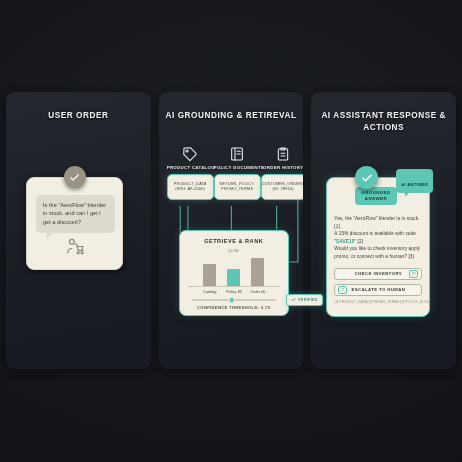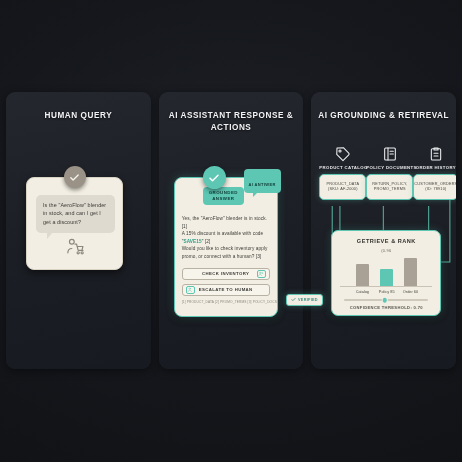--- a/index.html
+++ b/index.html
@@ -337,21 +337,21 @@
   }
 </style>
 </head>
 <body>
 
 <div class="stage">
 
   <div class="panels">
 
     <div class="panel">
-      <div class="panel-title">HUMAN QUERY</div>
+      <div class="panel-title">USER ORDER</div>
 
       <div class="query-wrap">
         <div class="query-card">
 
           <div class="bubble">
             <span>Is the "AeroFlow" blender in stock, and can I get I get a discount?</span>
           </div>
 
           <div class="query-avatar">
             <svg viewBox="0 0 24 24" fill="none" stroke="#8d887d" stroke-width="1.5" stroke-linecap="round" stroke-linejoin="round">
@@ -362,74 +362,20 @@
               <path d="M12 9h2l2 8h6"></path>
               <path d="M15 12h7l-1 4"></path>
             </svg>
           </div>
         </div>
 
         <div class="check-badge">
           <svg viewBox="0 0 24 24" fill="none" stroke="#f4f2ec" stroke-width="3" stroke-linecap="round" stroke-linejoin="round">
             <path d="M4 12.5l5 5L20 6.5"></path>
           </svg>
-        </div>
-      </div>
-    </div>
-
-    <div class="panel">
-      <div class="panel-title">AI ASSISTANT RESPONSE &amp; ACTIONS</div>
-
-      <div class="resp-card">
-
-        <div class="resp-check">
-          <svg viewBox="0 0 24 24" fill="none" stroke="#ffffff" stroke-width="3" stroke-linecap="round" stroke-linejoin="round">
-            <path d="M4 12.5l5 5L20 6.5"></path>
-          </svg>
-        </div>
-
-        <div class="ai-bubble">
-          <span>AI ANTIWER</span>
-        </div>
-
-        <div class="grounded-tag">
-          <span>GROUNDED</span>
-          <span>ANSWER</span>
-        </div>
-
-        <div class="resp-text">
-          <p>Yes, the "AeroFlow" blender is in stock. [1]</p>
-          <p><span>A 15% discount is available with code "</span><span class="code-hl">SAVE15</span><span>" [2]</span></p>
-          <p>Would you like to check inventory apply promo, or connect with a human? [3]</p>
-        </div>
-
-        <div class="actions">
-
-          <div class="action-btn">
-            <span>CHECK INVENTORY</span>
-            <span class="btn-icon">
-              <svg viewBox="0 0 24 24" fill="none" stroke="#5ec7b4" stroke-width="2" stroke-linecap="round" stroke-linejoin="round">
-                <circle cx="9" cy="8" r="3"></circle>
-                <path d="M3 20c0-3.3 2.7-5 6-5s6 1.7 6 5"></path>
-                <path d="M17 9h4M19 7v4"></path>
-              </svg>
-            </span>
-          </div>
-
-          <div class="action-btn">
-            <span class="btn-icon left">
-              <svg viewBox="0 0 24 24" fill="none" stroke="#5ec7b4" stroke-width="2" stroke-linecap="round" stroke-linejoin="round">
-                <circle cx="12" cy="7" r="3.2"></circle>
-                <path d="M5 20c0-3.8 3.1-6 7-6s7 2.2 7 6"></path>
-              </svg>
-            </span>
-            <span>ESCALATE TO HUMAN</span>
-          </div>
-
-          <div class="citations">[1] PRODUCT_DATA [2] PROMO_TERMS [3] POLICY_DOCS</div>
         </div>
       </div>
     </div>
 
     <div class="panel">
       <div class="panel-title">AI GROUNDING &amp; RETIREVAL</div>
 
       <svg class="connectors" viewBox="0 0 150 277" preserveAspectRatio="none">
         <g stroke="#5ec7b4" stroke-width="1.1" fill="none" opacity=".85">
           <line x1="38" y1="100" x2="58" y2="100"></line>
@@ -512,20 +458,74 @@
           <span>Policy 85</span>
           <span>Order 60</span>
         </div>
 
         <div class="slider">
           <div class="slider-knob"></div>
         </div>
         <div class="threshold">CONFIDENCE THRESHOLD: 0.70</div>
       </div>
     </div>
+
+    <div class="panel">
+      <div class="panel-title">AI ASSISTANT RESPONSE &amp; ACTIONS</div>
+
+      <div class="resp-card">
+
+        <div class="resp-check">
+          <svg viewBox="0 0 24 24" fill="none" stroke="#ffffff" stroke-width="3" stroke-linecap="round" stroke-linejoin="round">
+            <path d="M4 12.5l5 5L20 6.5"></path>
+          </svg>
+        </div>
+
+        <div class="ai-bubble">
+          <span>AI ANTIWER</span>
+        </div>
+
+        <div class="grounded-tag">
+          <span>GROUNDED</span>
+          <span>ANSWER</span>
+        </div>
+
+        <div class="resp-text">
+          <p>Yes, the "AeroFlow" blender is in stock. [1]</p>
+          <p><span>A 15% discount is available with code "</span><span class="code-hl">SAVE15</span><span>" [2]</span></p>
+          <p>Would you like to check inventory apply promo, or connect with a human? [3]</p>
+        </div>
+
+        <div class="actions">
+
+          <div class="action-btn">
+            <span>CHECK INVENTORY</span>
+            <span class="btn-icon">
+              <svg viewBox="0 0 24 24" fill="none" stroke="#5ec7b4" stroke-width="2" stroke-linecap="round" stroke-linejoin="round">
+                <circle cx="9" cy="8" r="3"></circle>
+                <path d="M3 20c0-3.3 2.7-5 6-5s6 1.7 6 5"></path>
+                <path d="M17 9h4M19 7v4"></path>
+              </svg>
+            </span>
+          </div>
+
+          <div class="action-btn">
+            <span class="btn-icon left">
+              <svg viewBox="0 0 24 24" fill="none" stroke="#5ec7b4" stroke-width="2" stroke-linecap="round" stroke-linejoin="round">
+                <circle cx="12" cy="7" r="3.2"></circle>
+                <path d="M5 20c0-3.8 3.1-6 7-6s7 2.2 7 6"></path>
+              </svg>
+            </span>
+            <span>ESCALATE TO HUMAN</span>
+          </div>
+
+          <div class="citations">[1] PRODUCT_DATA [2] PROMO_TERMS [3] POLICY_DOCS</div>
+        </div>
+      </div>
+    </div>
   </div>
 
   <div class="verified">
     <span>
       <svg viewBox="0 0 24 24" fill="none" stroke="#3c8f80" stroke-width="4" stroke-linecap="round" stroke-linejoin="round">
         <path d="M4 12.5l5 5L20 6.5"></path>
       </svg>
     </span>
     <span>VERIFIED</span>
   </div>

